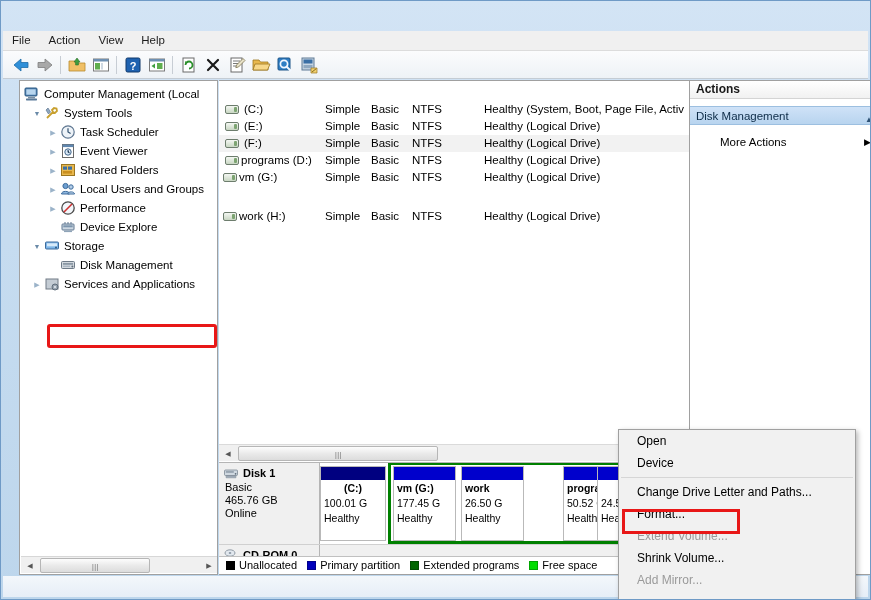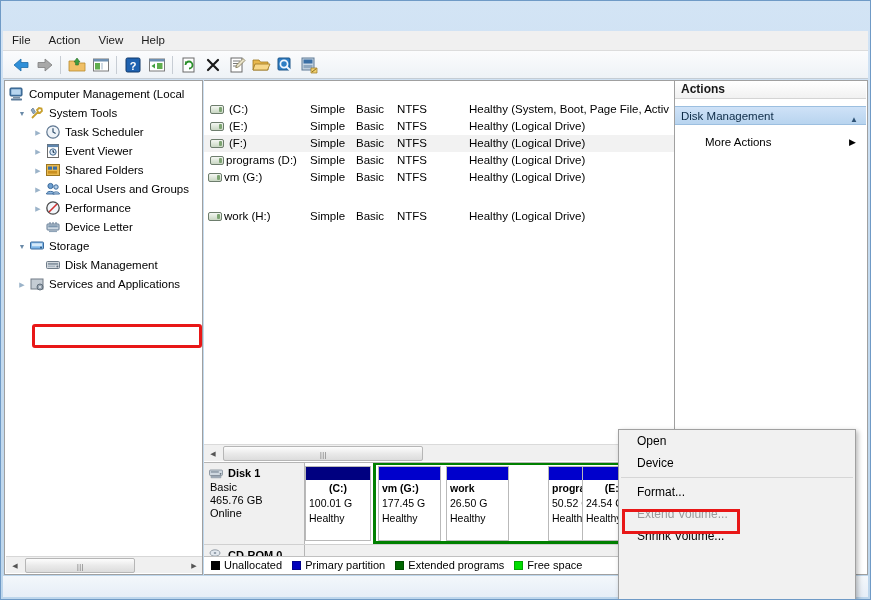--- a/index.html
+++ b/index.html
@@ -88,21 +88,21 @@
     border-bottom: 1px solid #c4ccd4;
   }
   .tb { position: absolute; top: 4px; width: 20px; height: 20px; cursor: default; }
   .tb-sep {
     position: absolute; top: 5px; width: 1px; height: 18px;
     background: #c7cdd4;
   }
 
   
   #content {
-    position: absolute; left: 3px; top: 79px;
+    position: absolute; left: 18px; top: 79px;
     width: 748px; height: 495px;
   }
 
   
   #tree-pane {
     position: absolute; left: 0; top: 0;
     width: 199px; height: 495px;
     background: #ffffff;
     border: 1px solid #a0a0a0;
     overflow: hidden;
@@ -538,21 +538,21 @@
         <span class="tlabel" style="left:56px">Performance</span>
       </div>
 
       <div class="tnode" style="left:4px; top:137px;">
         <svg class="ticon" style="left:36px" viewBox="0 0 16 16">
           <rect x="2" y="5" width="12" height="6" rx=".8" fill="#cdd8e2" stroke="#5e7690"></rect>
           <rect x="3.3" y="6.3" width="9.4" height="2" fill="#7d96ae"></rect>
           <rect x="4" y="11.5" width="8" height="1.6" fill="#8fa4b8"></rect>
           <path d="M5 5 L5 3 M8 5 L8 3 M11 5 L11 3" stroke="#5e7690" stroke-width="1"></path>
         </svg>
-        <span class="tlabel" style="left:56px">Device Letter</span>
+        <span class="tlabel" style="left:56px">Device Explore</span>
       </div>
 
       <div class="tnode" style="left:4px; top:156px;">
         <span class="tarrow" style="left:8px">▼</span>
         <svg class="ticon" style="left:20px" viewBox="0 0 16 16">
           <rect x="1.5" y="4" width="13" height="7" rx="1" fill="#7eb6e8" stroke="#3c6b9c"></rect>
           <rect x="3" y="5.3" width="10" height="3" fill="#d7eaf9"></rect>
           <circle cx="12" cy="9.5" r="1" fill="#2d5a84"></circle>
         </svg>
         <span class="tlabel" style="left:40px">Storage</span>
@@ -759,19 +759,21 @@
       </div>
     </div>
   </div>
 
   <div id="statusbar"></div>
 
   <div id="ctxmenu">
     <div class="ctxitem">Open</div>
     <div class="ctxitem">Device</div>
     <div class="ctxsep"></div>
+    <div class="ctxitem">Change Drive Letter and Paths...</div>
     <div class="ctxitem">Format...</div>
     <div class="ctxitem disabled">Extend Volume...</div>
     <div class="ctxitem">Shrink Volume...</div>
+    <div class="ctxitem disabled">Add Mirror...</div>
   </div>
   <div id="fmt-highlight"></div>
 
 </div>
 
 </body></html>

